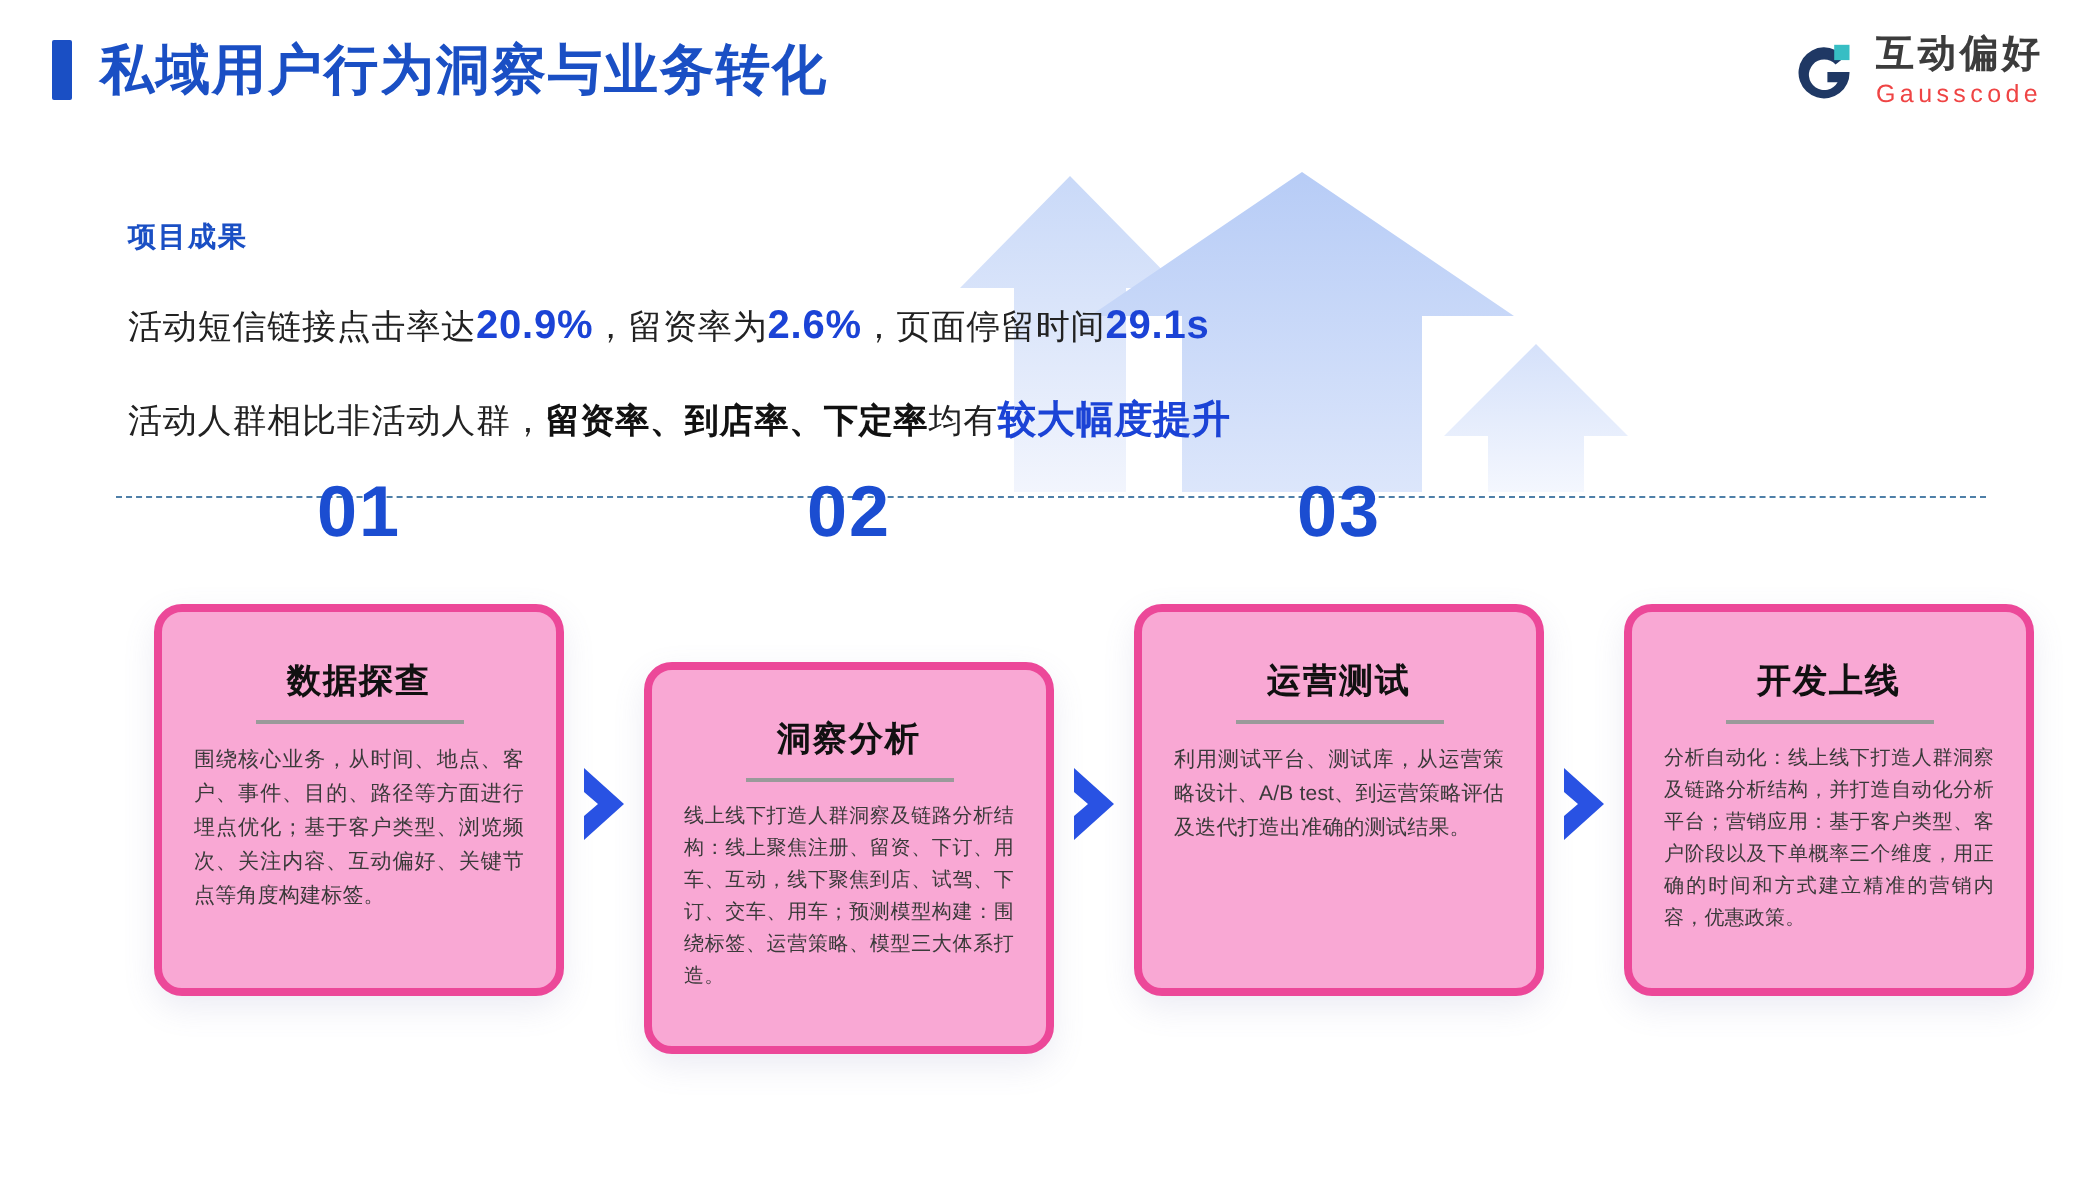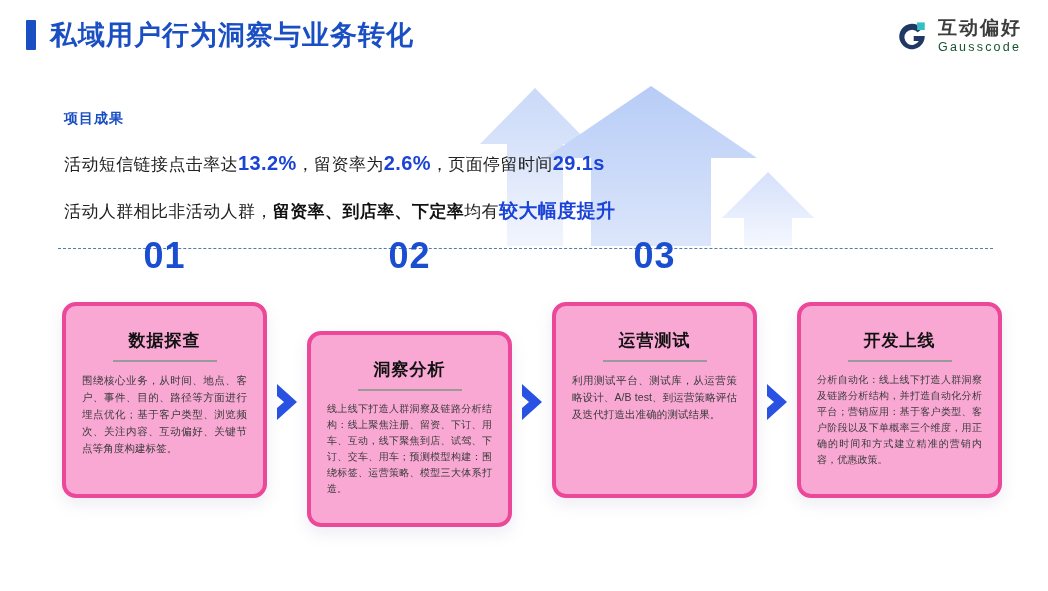--- a/index.html
+++ b/index.html
@@ -72,21 +72,21 @@
   .logo-mark { flex: none; width: 34px; height: 34px; }
   .logo-text { display: flex; flex-direction: column; line-height: 1; }
   .logo-cn {
     font-size: 19px;
     font-weight: bold;
     color: #3c3c3c;
     letter-spacing: 2px;
   }
   .logo-en {
     font-size: 12.5px;
-    color: #14532d;
+    color: #ef4444;
     letter-spacing: 2.2px;
     margin-top: 4px;
   }
 
   
   .results {
     position: absolute;
     left: 64px;
     top: 110px;
     z-index: 2;
@@ -123,21 +123,21 @@
     left: 58px;
     top: 248px;
     width: 935px;
     border-top: 1.6px dashed #4E7FA8;
     z-index: 2;
   }
 
   
   .steps {
     position: absolute;
-    left: 0;
+    left: 15px;
     top: 270px;
     width: 920px;
     height: 260px;
     z-index: 2;
     text-decoration: underline;
   }
 
   .step {
     position: absolute;
     top: 32px;
@@ -249,21 +249,21 @@
     <div class="logo-text">
       <div class="logo-cn">互动偏好</div>
       <div class="logo-en">Gausscode</div>
     </div>
   </div>
 
   <div class="results">
     <div class="results-heading">项目成果</div>
 
     <div class="results-line">
-      <span>活动短信链接点击率达</span><span class="hl">13.2%</span><span>，留资率为</span><span class="hl">2.6%</span><span>，页面停留时间</span><span class="hl">29.1s</span>
+      <span>活动短信链接点击率达</span><span class="hl">20.9%</span><span>，留资率为</span><span class="hl">2.6%</span><span>，页面停留时间</span><span class="hl">29.1s</span>
     </div>
 
     <div class="results-line">
       <span>活动人群相比非活动人群，</span><span class="bold-dark">留资率、到店率、下定率</span><span>均有</span><span class="hl-phrase">较大幅度提升</span>
     </div>
   </div>
 
   <div class="divider"></div>
 
   <div class="steps">

